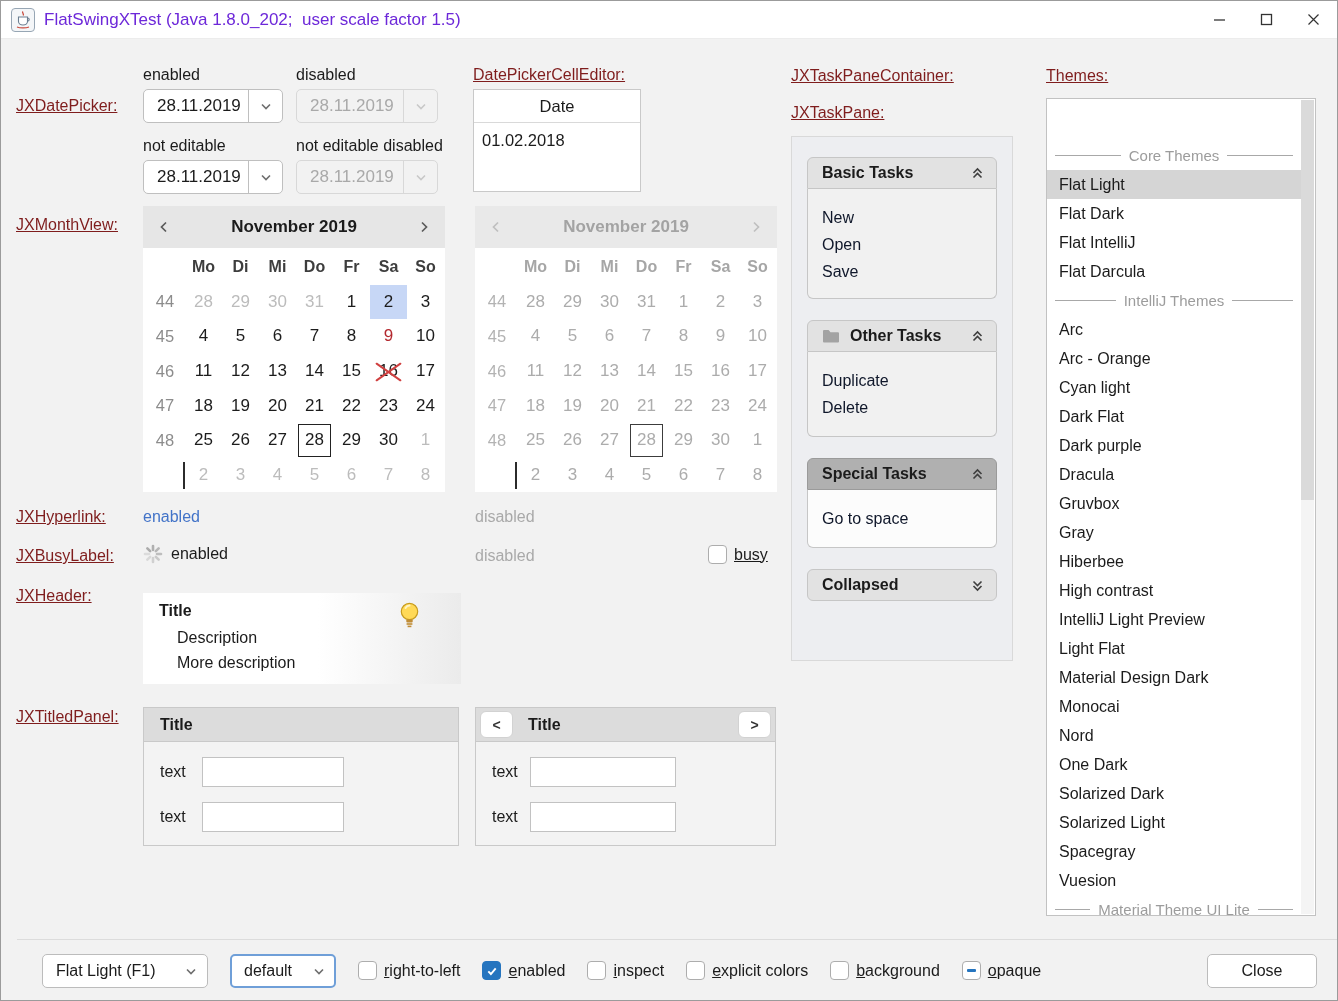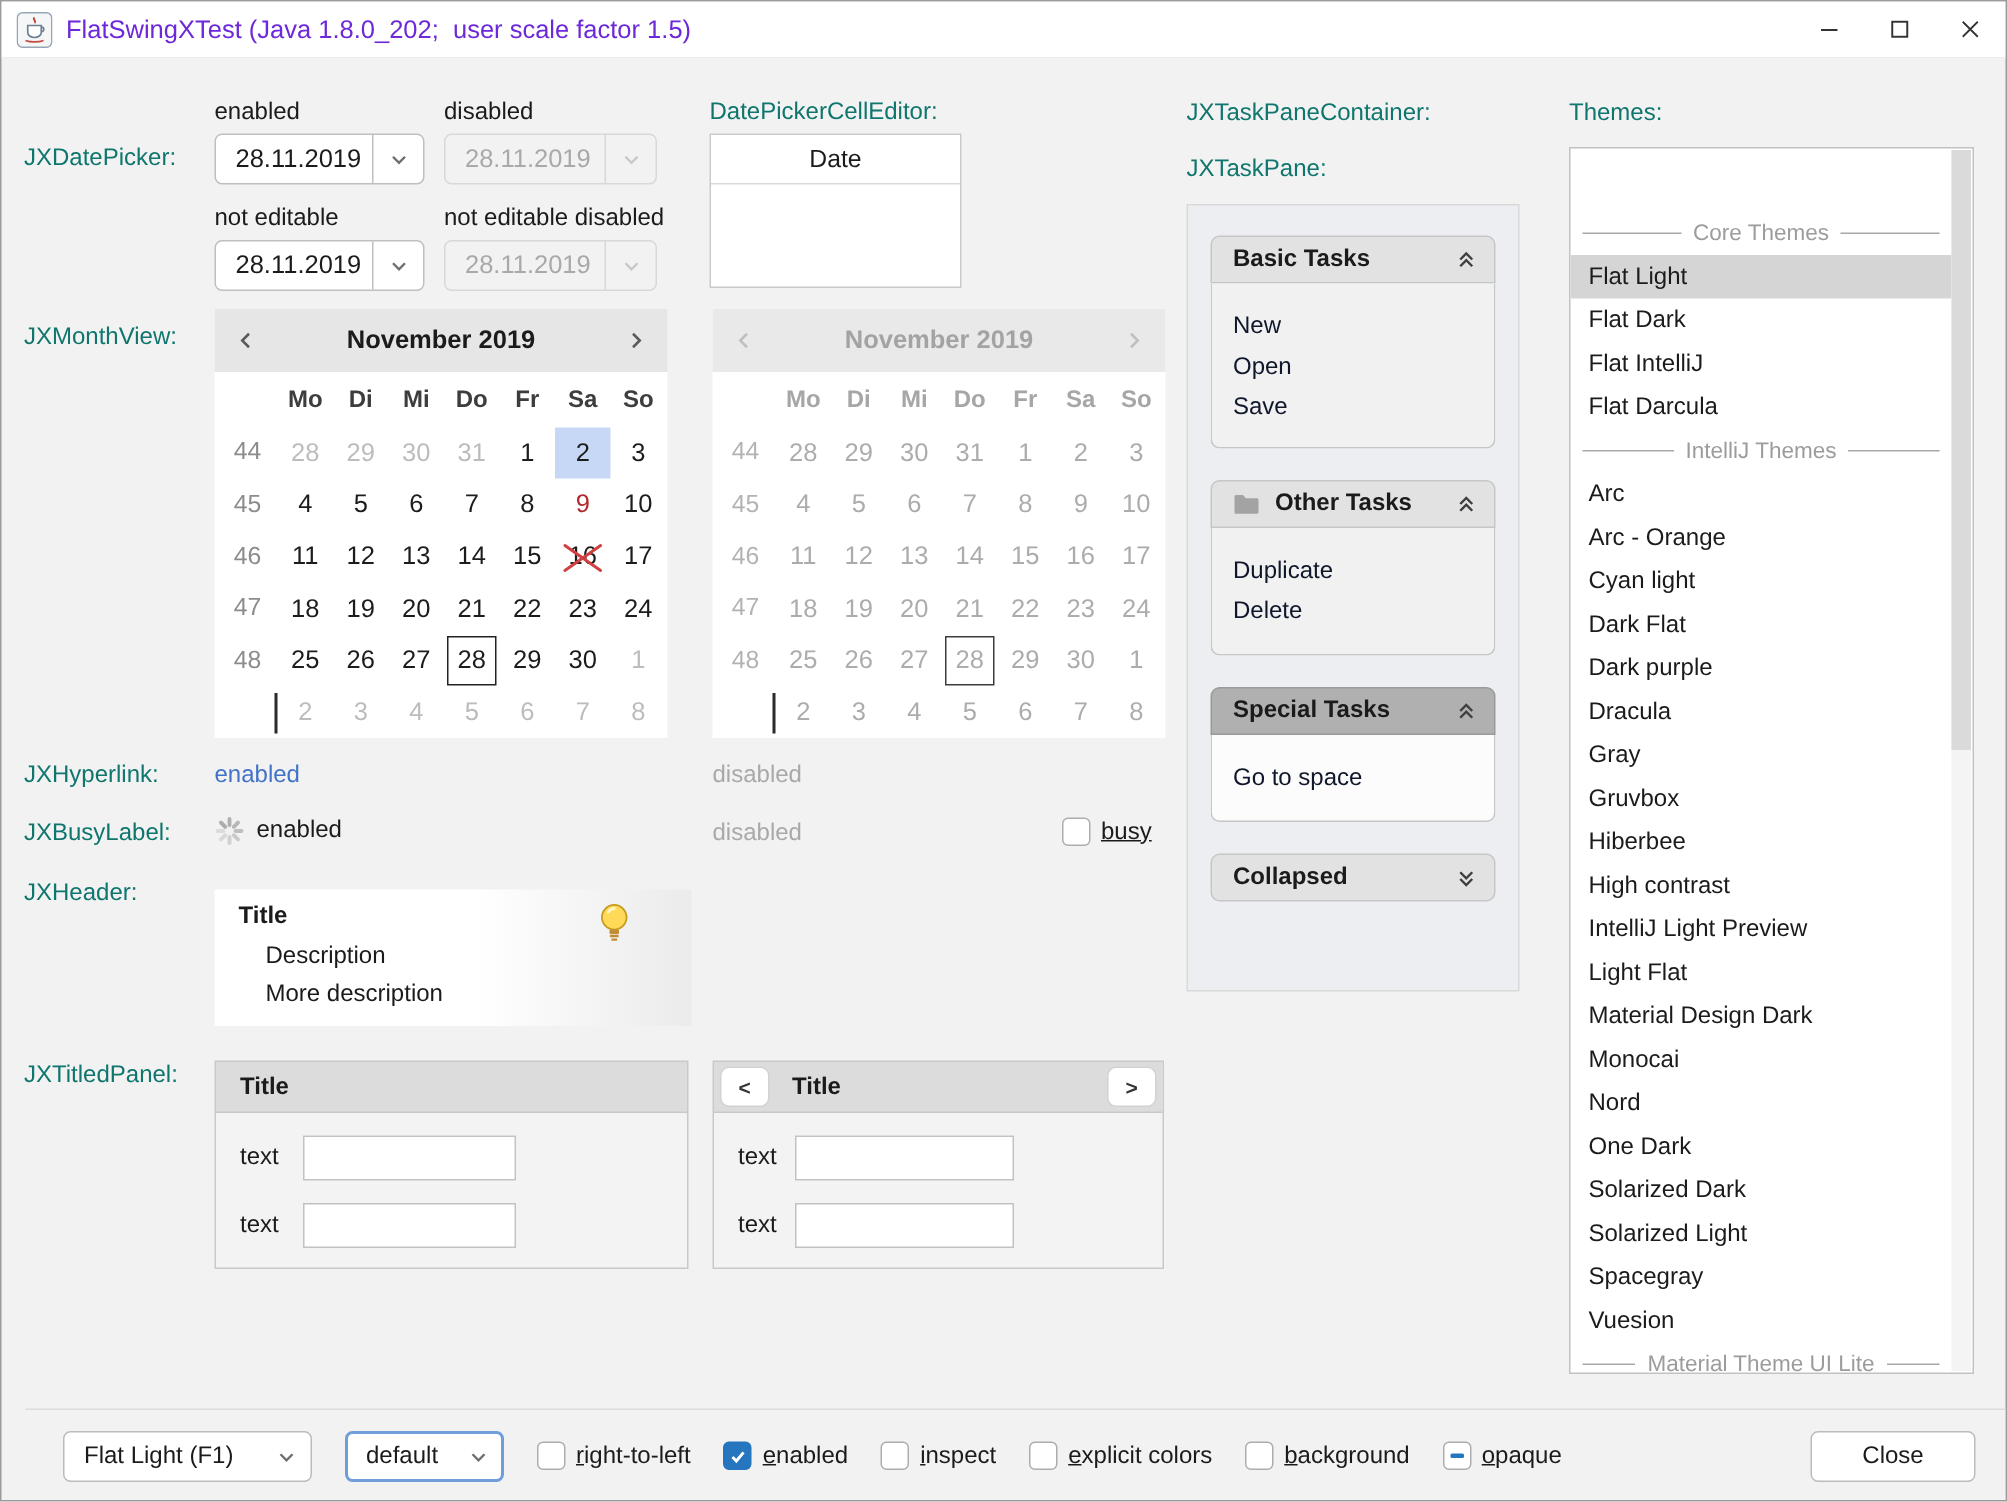--- a/index.html
+++ b/index.html
@@ -7,21 +7,21 @@
   .window{position:relative;width:1338px;height:1001px;background:#f2f2f2;border:1px solid #9b9b9b;
           font-family:"Liberation Sans",sans-serif;font-size:16px;color:#1b1b1b;overflow:hidden;}
   
   .titlebar{position:absolute;top:0;left:0;right:0;height:38px;background:#fff;display:flex;align-items:center;
             padding-left:10px;gap:9px;border-bottom:1px solid #ececec;z-index:5;}
   .title-text{font-size:17px;color:#6d28d9;white-space:pre;}
   .win-controls{margin-left:auto;display:flex;height:100%;}
   .win-btn{width:47px;display:flex;align-items:center;justify-content:center;}
   
   .abs{position:absolute;}
-  .lbl{position:absolute;color:#0f766e;}
+  .lbl{position:absolute;color:#7f1d1d;text-decoration:underline;}
   .cap{position:absolute;color:#1b1b1b;}
   .u-all{text-decoration:underline;}
   
   .dp{position:absolute;height:34px;background:#fff;border:1px solid #bfbfbf;border-radius:5px;display:flex;align-items:center;}
   .dp-value{flex:1;padding-left:13px;font-size:17px;}
   .dp-btn{width:34px;align-self:stretch;display:flex;align-items:center;justify-content:center;border-left:1px solid #bfbfbf;}
   .dp.disabled{background:#f2f2f2;border-color:#d8d8d8;color:#a9a9a9;}
   .dp.disabled .dp-btn{border-left-color:#d8d8d8;}
   .dp.disabled svg polyline{stroke:#c8c8c8;}
   
@@ -188,20 +188,21 @@
     <span class="dp-btn">
         <svg width="12" height="12" viewBox="0 0 12 12">
           <polyline points="2,4.5 6,8.5 10,4.5" fill="none" stroke="#6e6e6e" stroke-width="1.6"></polyline>
         </svg>
       </span>
   </div>
 
   <span class="lbl" style="left:472px;top:65px;">DatePickerCellEditor:</span>
   <div class="dtable" style="left:472px;top:88px;width:168px;height:103px;">
     <div class="th">Date</div>
+    <div class="tr">01.02.2018</div>
   </div>
 
   <div class="calendar" style="left:142px;top:205px;">
     <div class="cal-head">
       <span class="cal-prev">
           <svg width="12" height="14" viewBox="0 0 12 14">
             <polyline points="8,2.5 3.5,7 8,11.5" fill="none" stroke="#5a5a5a" stroke-width="1.7"></polyline>
           </svg>
         </span>
       <span class="cal-title">November 2019</span>
@@ -490,22 +491,22 @@
         <div class="theme-item">Flat Darcula</div>
         <div class="theme-sep">
           <span>IntelliJ Themes</span>
         </div>
         <div class="theme-item">Arc</div>
         <div class="theme-item">Arc - Orange</div>
         <div class="theme-item">Cyan light</div>
         <div class="theme-item">Dark Flat</div>
         <div class="theme-item">Dark purple</div>
         <div class="theme-item">Dracula</div>
+        <div class="theme-item">Gruvbox</div>
         <div class="theme-item">Gray</div>
-        <div class="theme-item">Gruvbox</div>
         <div class="theme-item">Hiberbee</div>
         <div class="theme-item">High contrast</div>
         <div class="theme-item">IntelliJ Light Preview</div>
         <div class="theme-item">Light Flat</div>
         <div class="theme-item">Material Design Dark</div>
         <div class="theme-item">Monocai</div>
         <div class="theme-item">Nord</div>
         <div class="theme-item">One Dark</div>
         <div class="theme-item">Solarized Dark</div>
         <div class="theme-item">Solarized Light</div>

